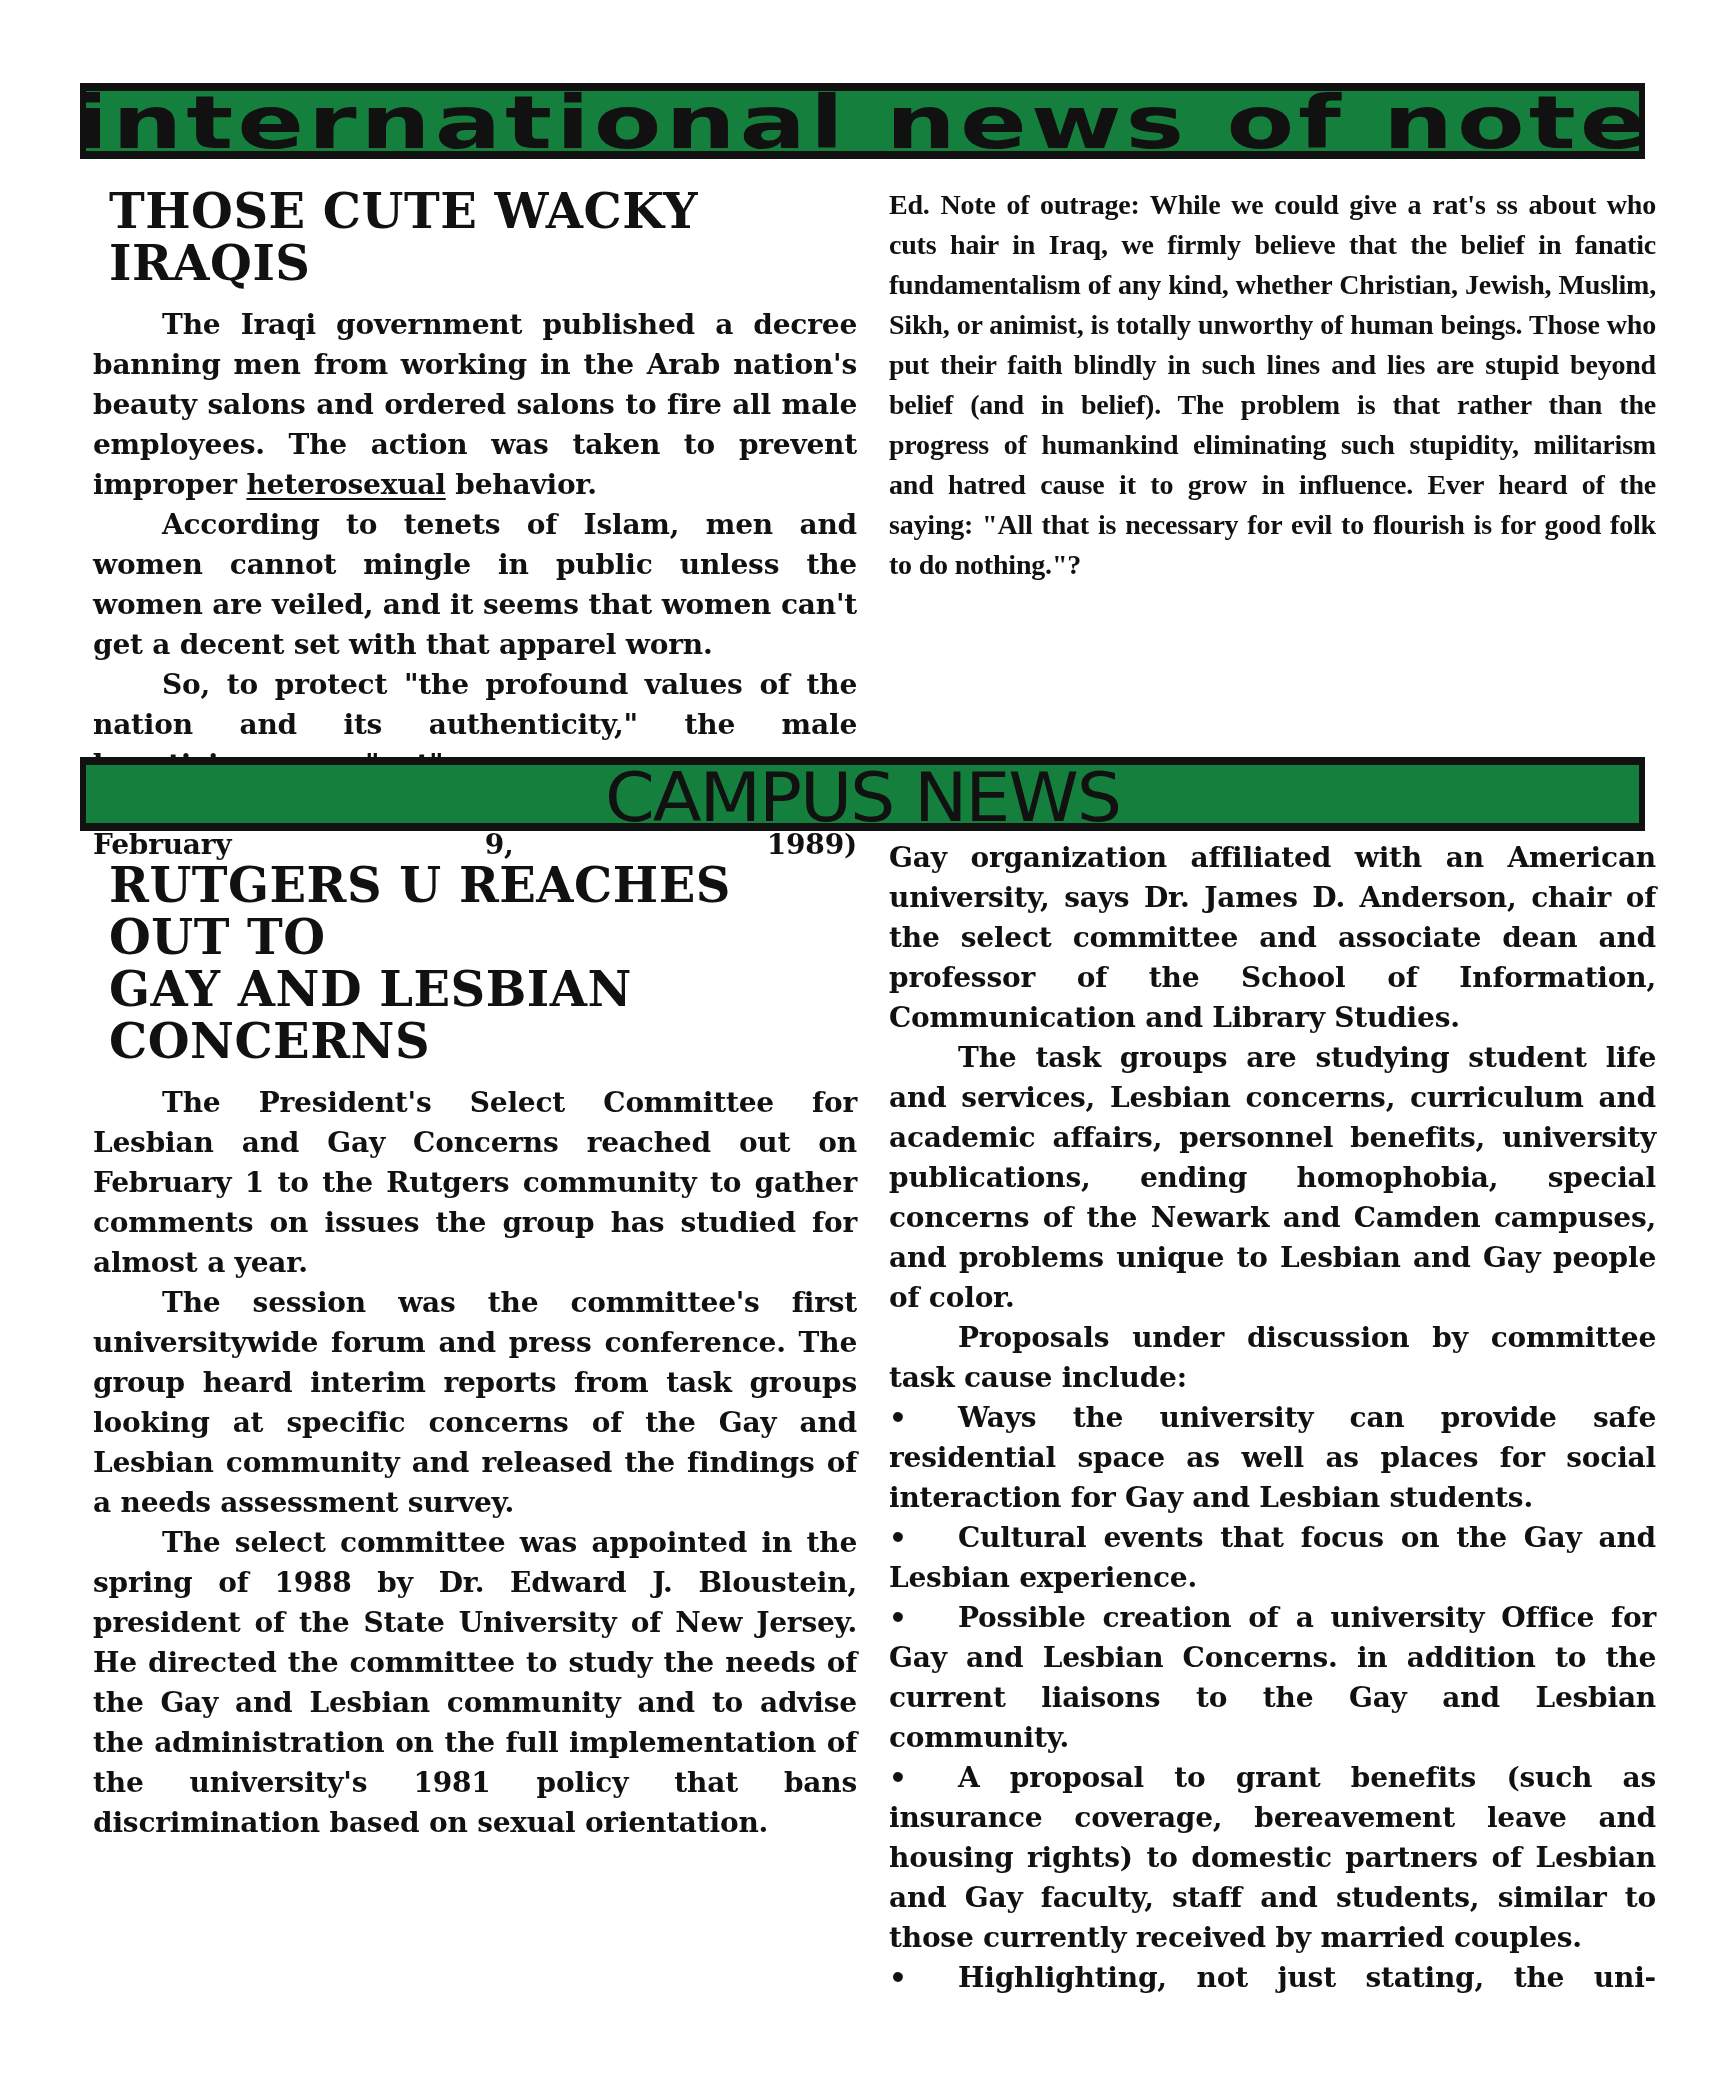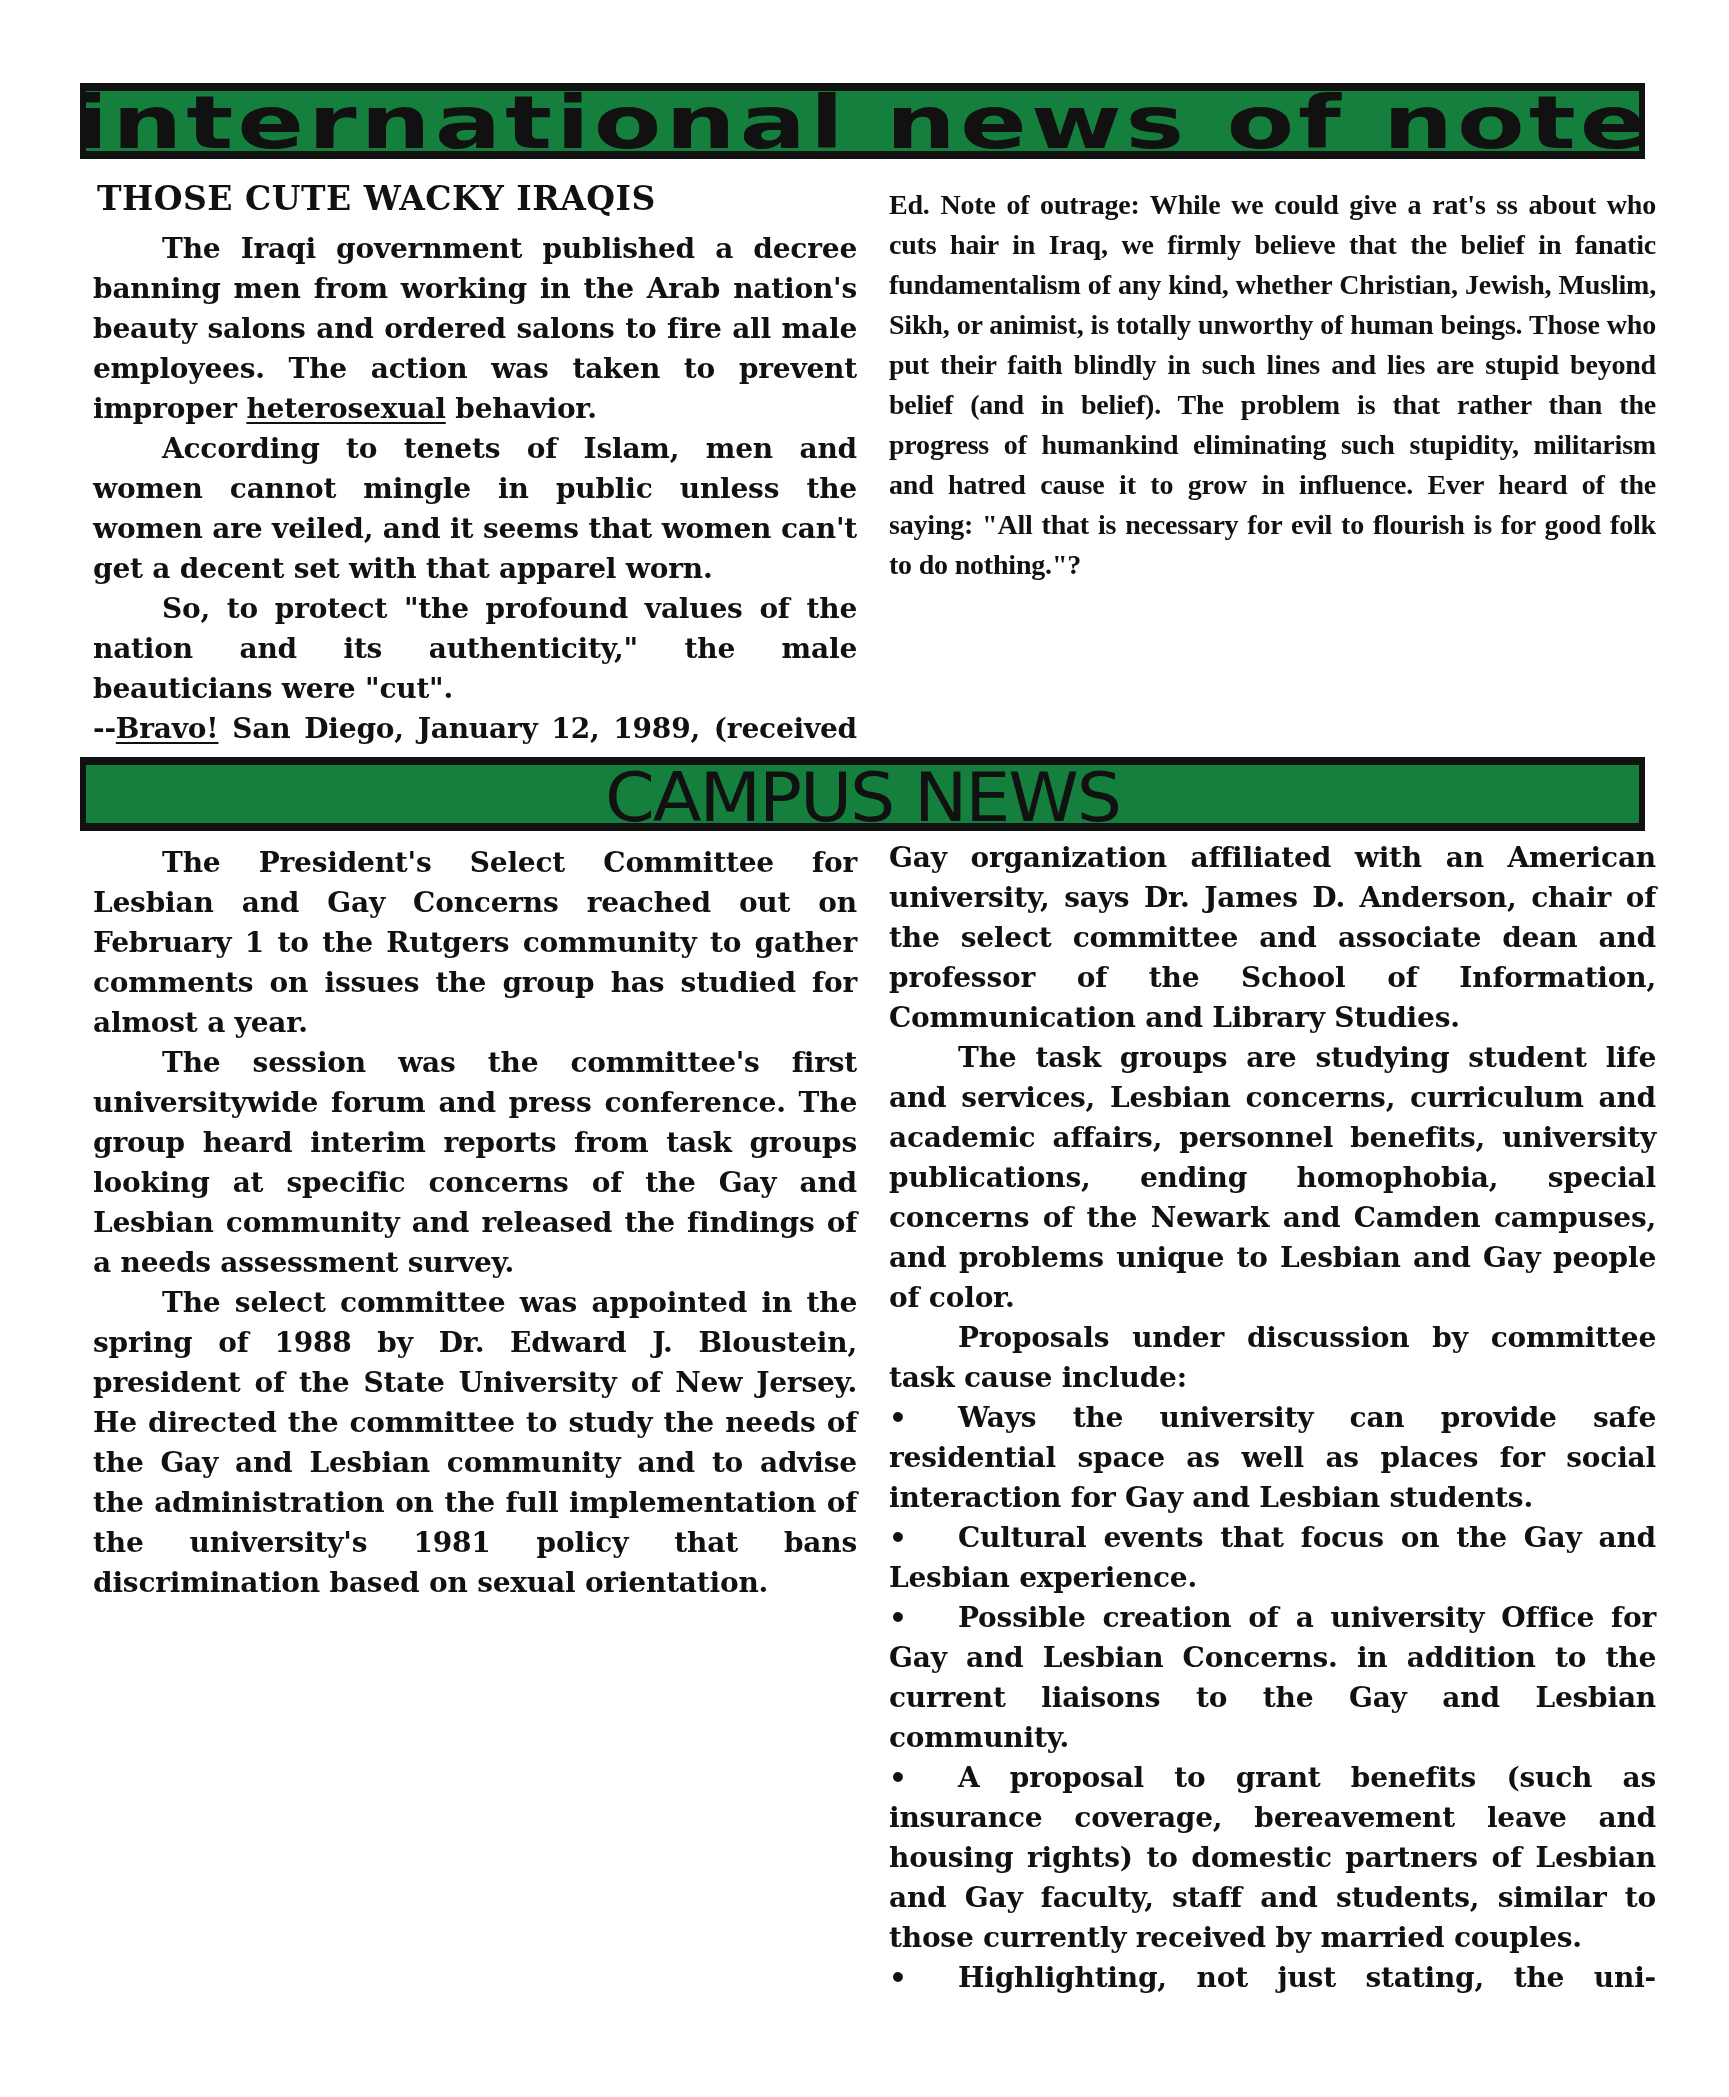--- a/index.html
+++ b/index.html
@@ -6,21 +6,21 @@
   body { width:1729px; height:2097px; position:relative; overflow:hidden; color:#111; font-family:"DejaVu Serif", serif; }
   .banner { position:absolute; left:80px; width:1553px; border:8.8px solid #111; border-left-width:6.9px; border-right-width:6.9px; background:#15803d; box-sizing:content-box; }
   .banner .btitle { position:absolute; left:0; right:0; text-align:center; font-family:"DejaVu Sans", sans-serif; color:#111; white-space:nowrap; }
   #banner1 { top:83px; height:60px; }
   #banner1 .btitle { top:-10.8px; font-size:73px; font-weight:bold; letter-spacing:2.9px; transform:scaleX(1.35); transform-origin:center; }
   #banner2 { top:757px; height:58px; }
   #banner2 .btitle { top:-6.9px; font-size:68px; font-weight:normal; letter-spacing:-2px; transform:scaleX(1.05); }
   .col { position:absolute; font-family:"DejaVu Serif", serif; font-weight:bold; font-size:28px; line-height:40px; text-align:justify; letter-spacing:-0.2px; }
   .col p { margin:0; }
   .col .ind { text-indent:69px; }
-  .col .head { font-size:33px; line-height:52px; letter-spacing:0.5px; text-align:left; margin:4px; }
+  .col .head { font-size:48px; line-height:52px; letter-spacing:0.5px; text-align:left; margin:16px; }
   .col .bul { text-indent:0; }
   .col .bul .dot { display:inline-block; width:69px; }
   .u { text-decoration:underline; text-decoration-thickness:2.4px; text-underline-offset:3.9px; }
   #c1 { left:93px; top:169px; width:764px; }
   #c2 { left:889px; top:185px; width:767px;font-family:Liberation Serif, serif; }
   #c3 { left:93px; top:843px; width:764px; }
   #c4 { left:889px; top:838px; width:767px; }
   .last { text-align-last:justify; }
 </style>
 </head>
@@ -40,20 +40,21 @@
 
 <div class="col" id="c2">
   <p>Ed. Note of outrage: While we could give a rat's ss about who cuts hair in Iraq, we firmly believe that the belief in fanatic fundamentalism of any kind, whether Christian, Jewish, Muslim, Sikh, or animist, is totally unworthy of human beings. Those who put their faith blindly in such lines and lies are stupid beyond belief (and in belief). The problem is that rather than the progress of humankind eliminating such stupidity, militarism and hatred cause it to grow in influence. Ever heard of the saying: "All that is necessary for evil to flourish is for good folk to do nothing."?</p>
 </div>
 
 <div class="banner" id="banner2">
   <div class="btitle">CAMPUS NEWS</div>
 </div>
 
 <div class="col" id="c3">
+  <h2 class="head"><span>RUTGERS U REACHES OUT TO</span><br><span>GAY AND LESBIAN CONCERNS</span></h2>
   <p class="ind">The President's Select Committee for Lesbian and Gay Concerns reached out on February 1 to the Rutgers  community to gather comments on issues the group has studied for almost a year.</p>
   <p class="ind">The session was the committee's first universitywide forum and press conference. The group heard interim reports from task groups looking at specific concerns of the Gay and Lesbian community and released the findings of a needs assessment survey.</p>
   <p class="ind">The select committee was appointed in the spring of 1988 by Dr. Edward J. Bloustein, president of the State University of New Jersey. He directed the committee to study the needs of the Gay and Lesbian community and to advise the administration on the full implementation of the university's 1981 policy that bans discrimination based on sexual orientation.</p>
 </div>
 
 <div class="col" id="c4">
   <p>Gay organization affiliated with an American university, says Dr. James D. Anderson, chair of the select committee and associate dean and professor of the School of Information, Communication and Library Studies.</p>
   <p class="ind">The task groups are studying student life and services, Lesbian concerns, curriculum and academic affairs, personnel benefits, university publications, ending homophobia, special concerns of the Newark and Camden campuses, and problems unique to Lesbian and Gay people of color.</p>
   <p class="ind">Proposals under discussion by committee task cause include:</p>
   <p class="bul"><span class="dot">•</span><span>Ways the university can provide safe residential space as well as places for social interaction for Gay and Lesbian students.</span></p>

